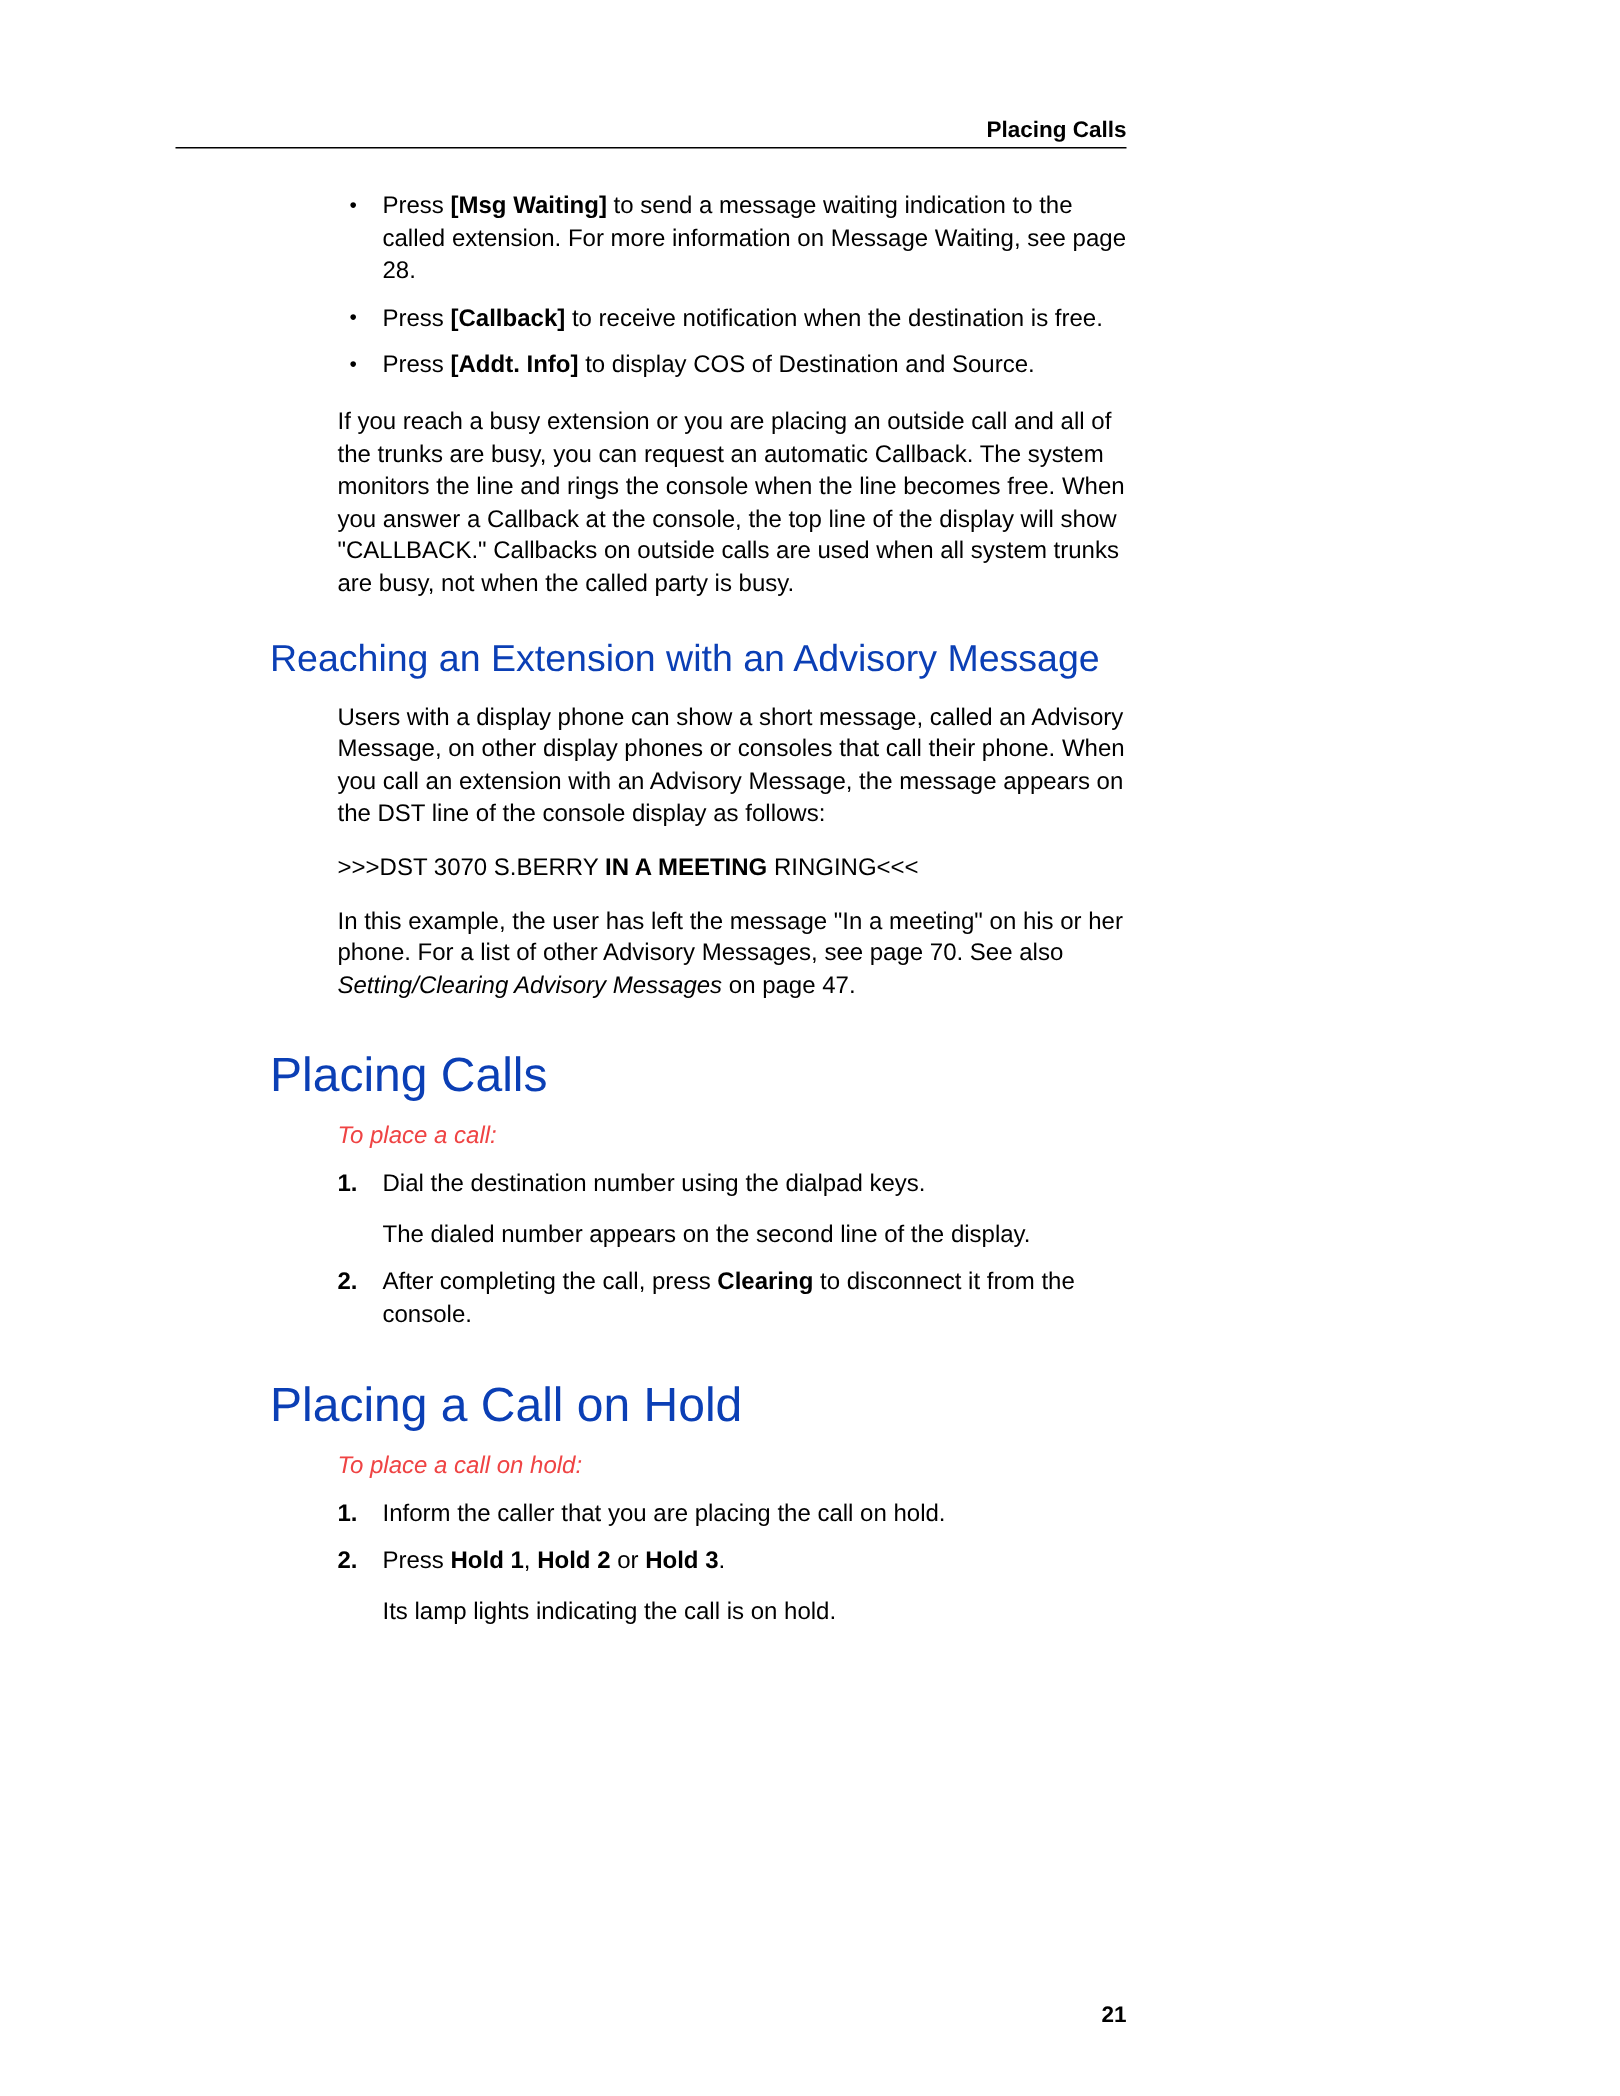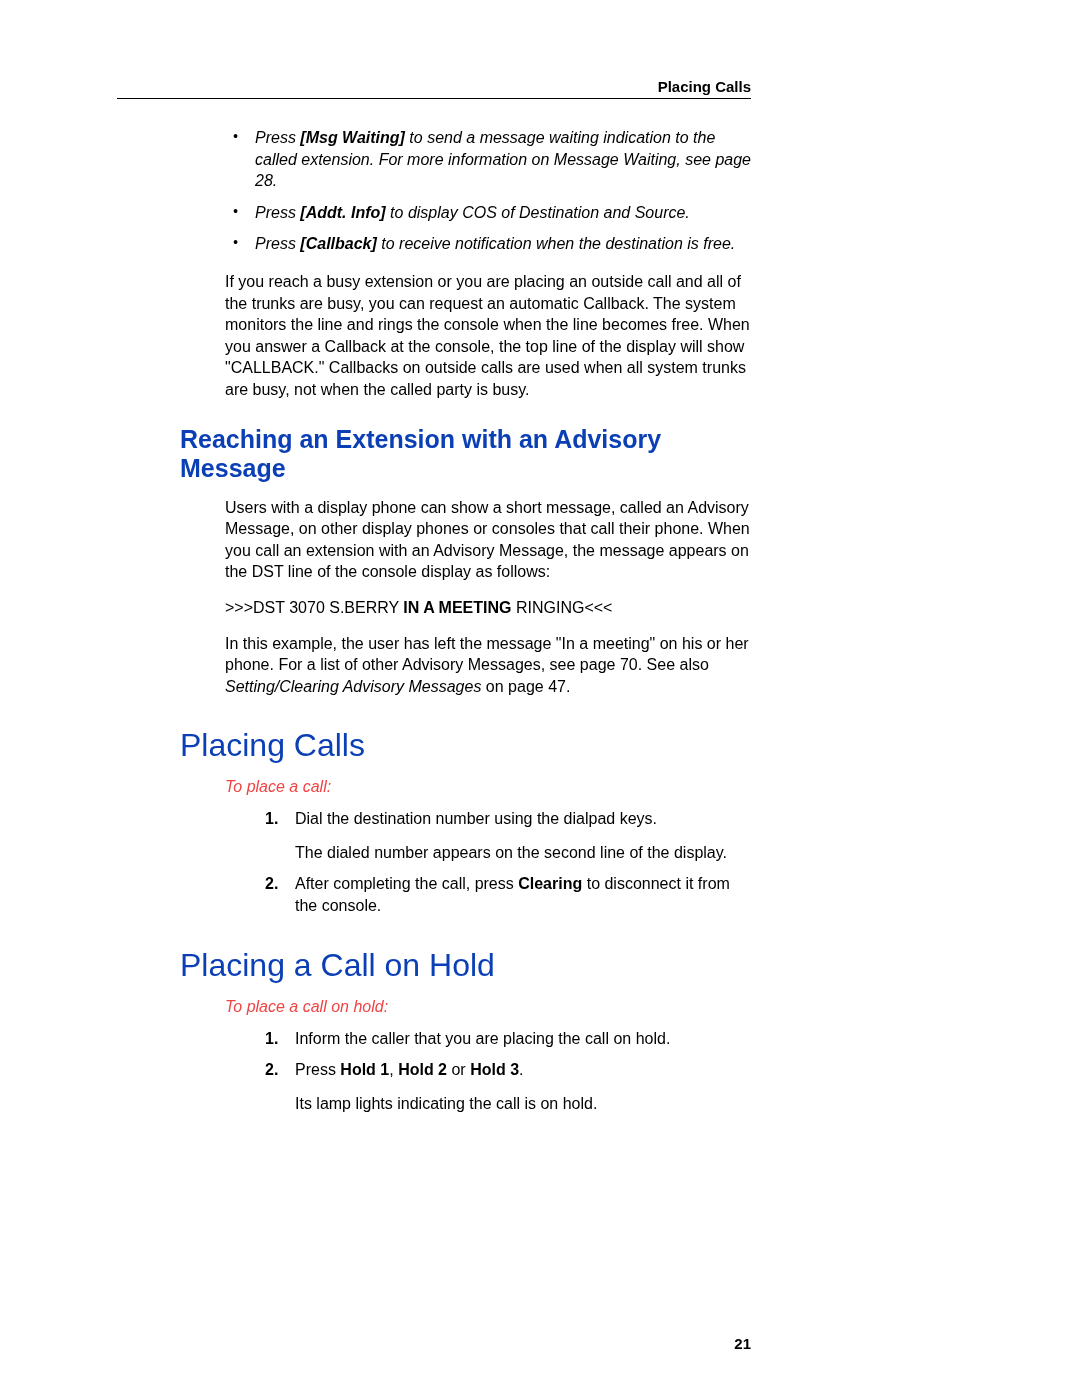--- a/index.html
+++ b/index.html
@@ -41,38 +41,37 @@
   ul.bullets {
     margin: 0 0 16px 0;
     padding-left: 75px;
     list-style: none;
   }
   ul.bullets li {
     position: relative;
     margin-bottom: 10px;
     font-size: 16px;
     line-height: 1.35;
-    font-style: italic;
   }
   ul.bullets li::before {
     content: "•";
     position: absolute;
     left: -22px;
     top: 0;
     font-size: 14px;
   }
   p.para {
     margin: 10px 0 14px 0;
     font-size: 16px;
     line-height: 1.35;
     padding-left: 45px;
   }
   h2.subhead {
     color: #0b3fb5;
-    font-weight: bold;
+    font-weight: normal;
     font-size: 25px;
     margin: 24px 0 14px 0;
   }
   h1.mainhead {
     color: #0b3fb5;
     font-weight: normal;
     font-size: 32px;
     margin: 30px 0 14px 0;
   }
   .proc-title {
@@ -86,21 +85,20 @@
     padding-left: 75px;
     counter-reset: step;
     list-style: none;
   }
   ol.steps li {
     position: relative;
     margin-bottom: 10px;
     font-size: 16px;
     line-height: 1.35;
     counter-increment: step;
-    margin-left: 40px;
   }
   ol.steps li::before {
     content: counter(step) ".";
     position: absolute;
     left: -30px;
     font-weight: bold;
   }
   .step-sub {
     margin-top: 12px;
   }
@@ -125,24 +123,24 @@
   <div class="header-right">Placing Calls</div>
   <hr class="hr-top">
 
   <div class="content">
 
     <ul class="bullets">
       <li>
         <span>Press </span><b>[Msg Waiting]</b><span> to send a message waiting indication to the called extension. For more information on Message Waiting, see page 28.</span>
       </li>
       <li>
-        <span>Press </span><b>[Addt. Info]</b><span> to display COS of Destination and Source.</span>
+        <span>Press </span><b>[Callback]</b><span> to receive notification when the destination is free.</span>
       </li>
       <li>
-        <span>Press </span><b>[Callback]</b><span> to receive notification when the destination is free.</span>
+        <span>Press </span><b>[Addt. Info]</b><span> to display COS of Destination and Source.</span>
       </li>
     </ul>
 
     <p class="para">If you reach a busy extension or you are placing an outside call and all of the trunks are busy, you can request an automatic Callback. The system monitors the line and rings the console when the line becomes free. When you answer a Callback at the console, the top line of the display will show "CALLBACK." Callbacks on outside calls are used when all system trunks are busy, not when the called party is busy.</p>
 
     <h2 class="subhead">Reaching an Extension with an Advisory Message</h2>
 
     <p class="para">Users with a display phone can show a short message, called an Advisory Message, on other display phones or consoles that call their phone. When you call an extension with an Advisory Message, the message appears on the DST line of the console display as follows:</p>
 
     <p class="mono-line">

